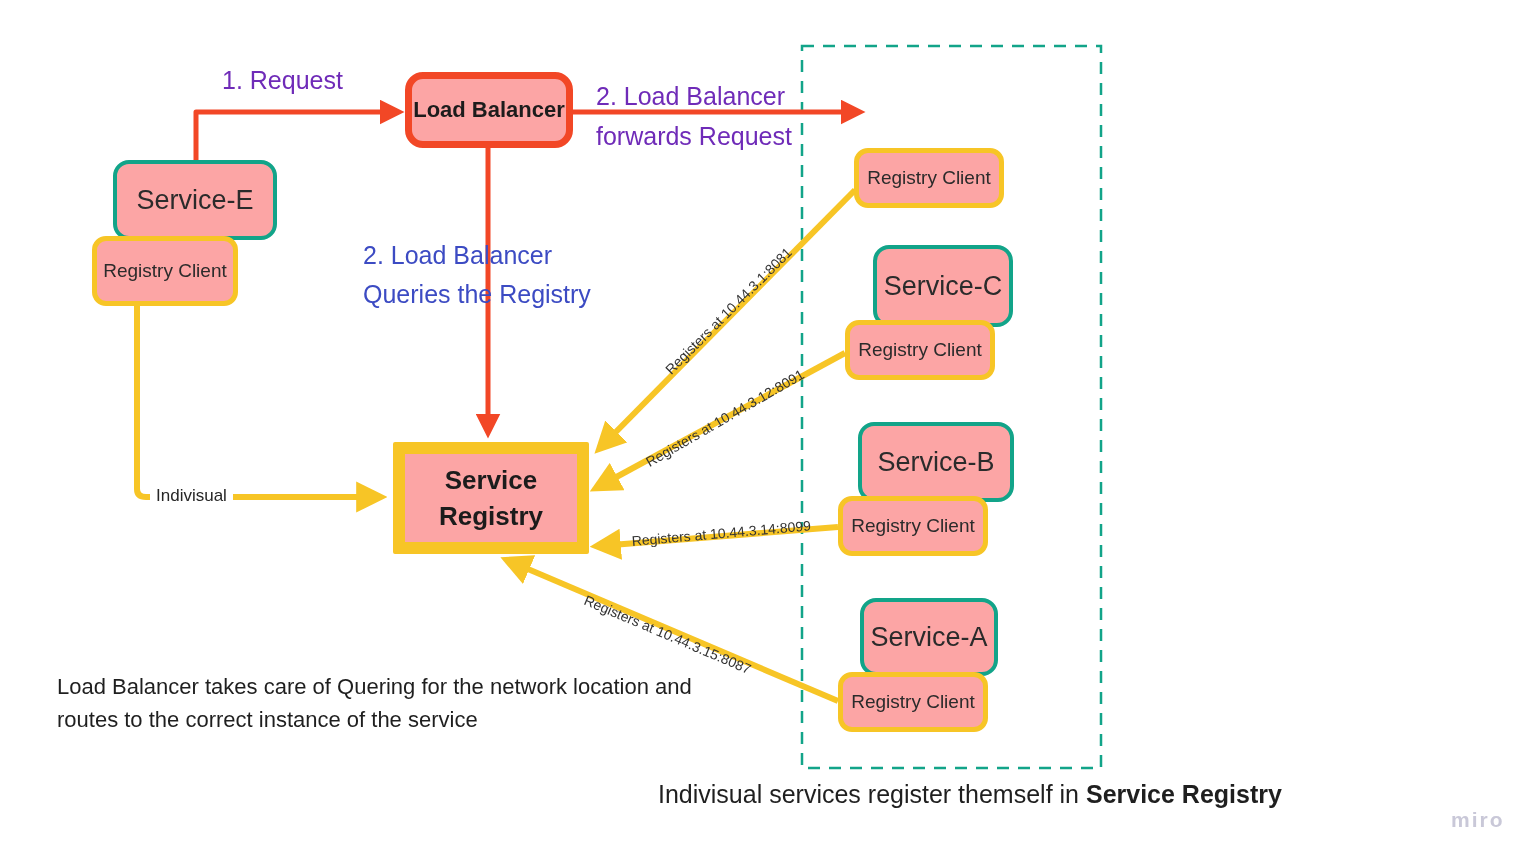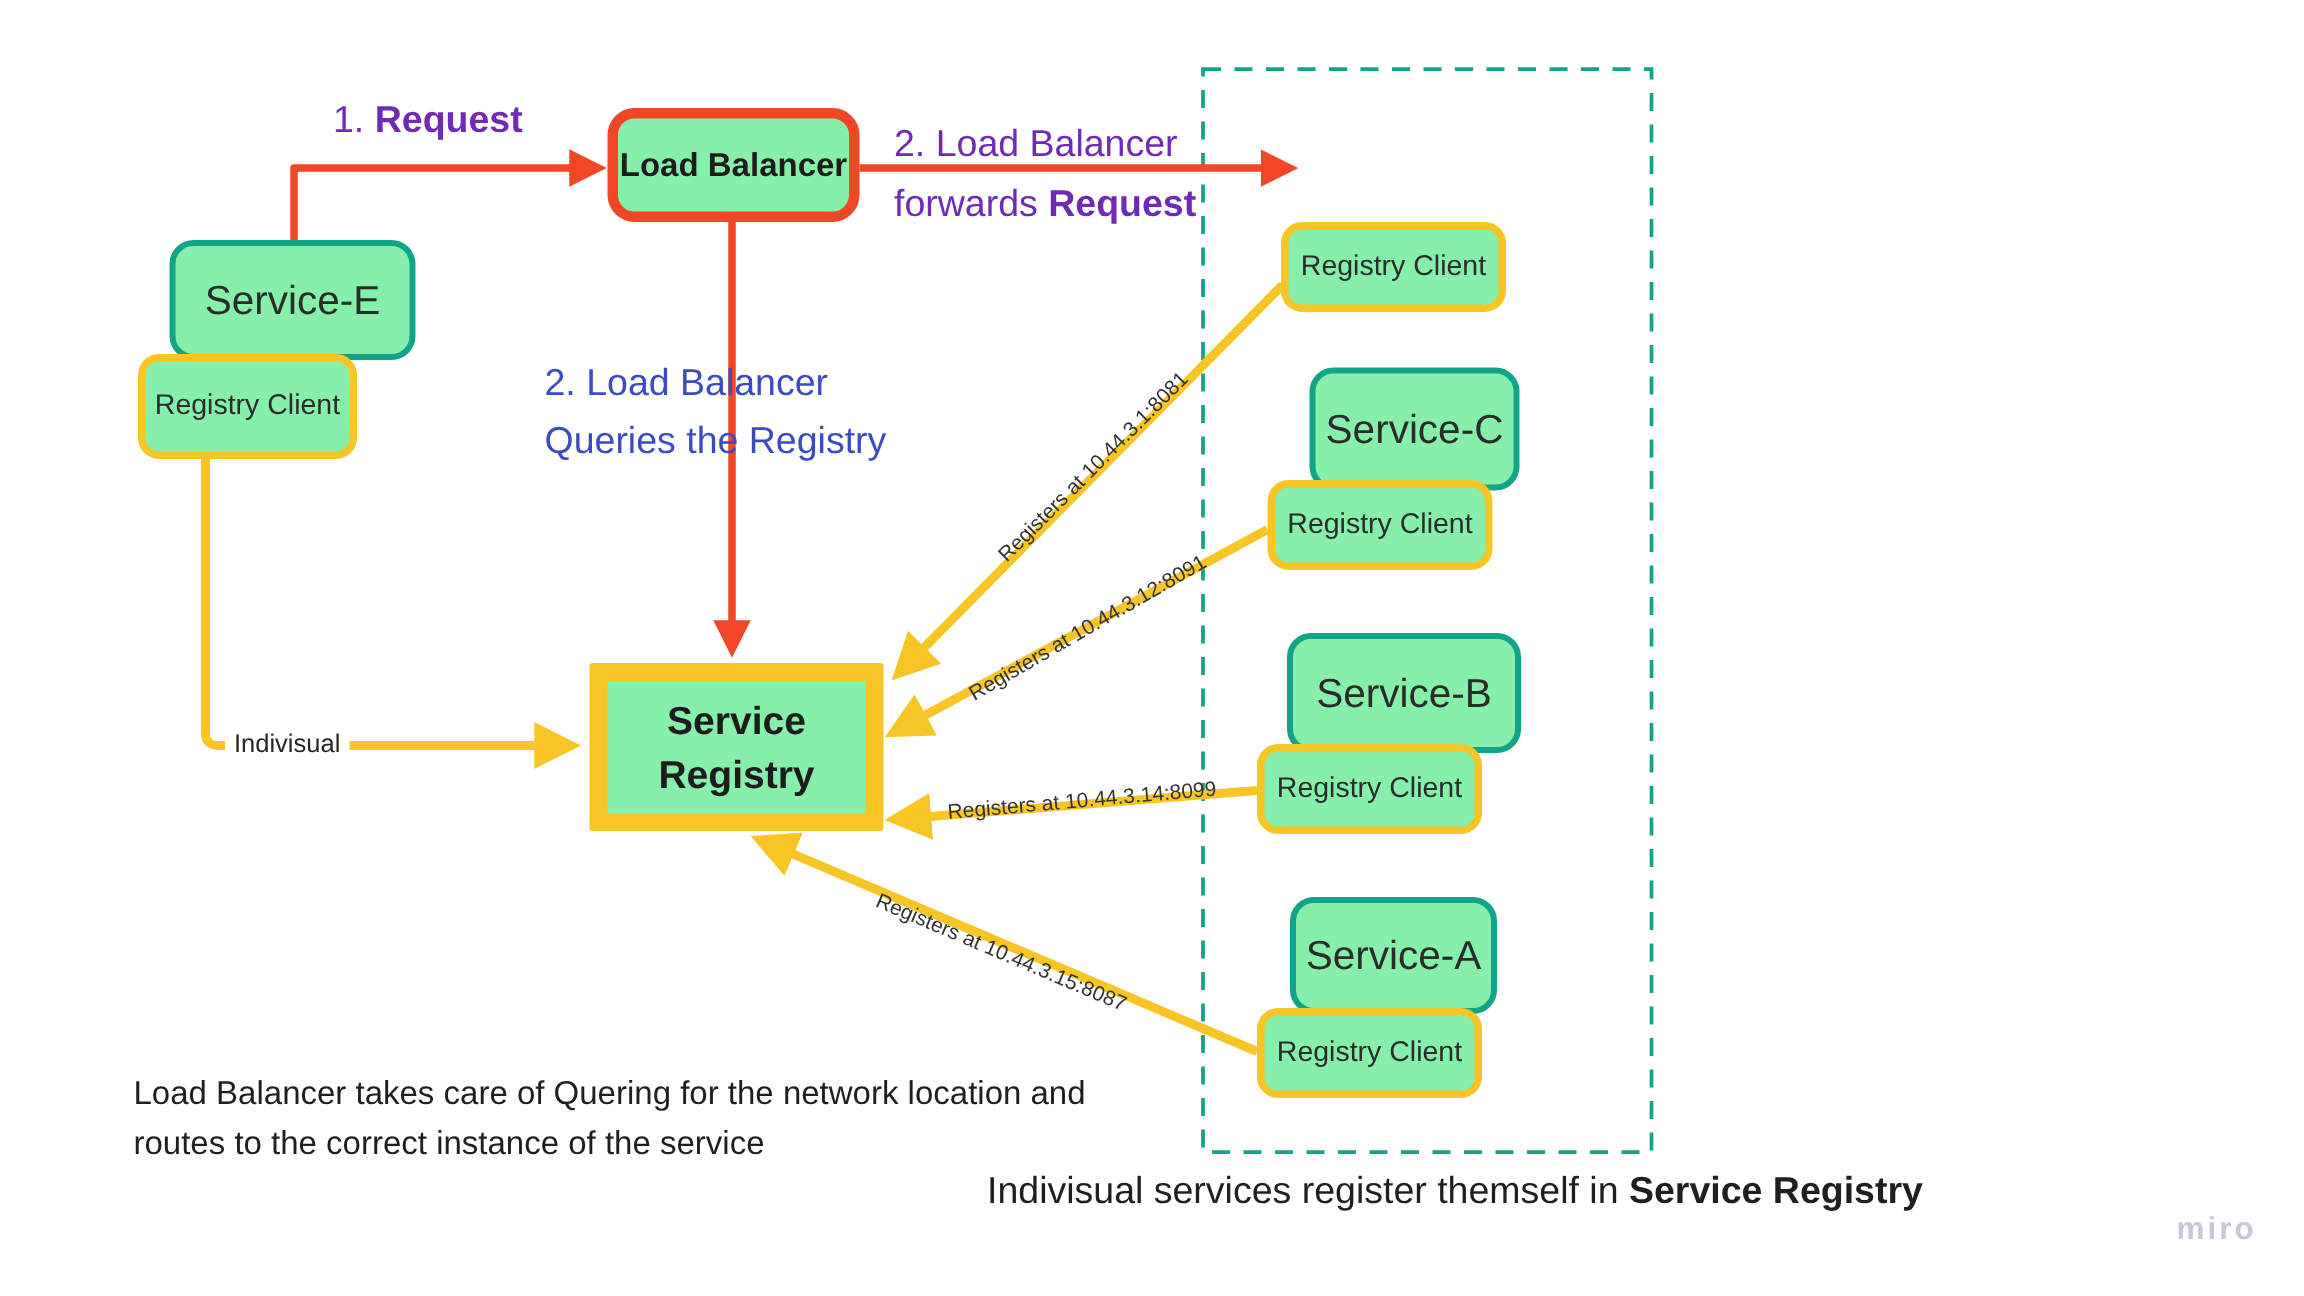--- a/index.html
+++ b/index.html
@@ -7,31 +7,31 @@
     position:relative;
     width:1536px;height:864px;
     overflow:hidden;
     background:#ffffff;
     font-family:"Liberation Sans","DejaVu Sans",sans-serif;
     color:#262626;
   }
   .edges{position:absolute;left:0;top:0;width:1536px;height:864px;z-index:1;}
   .node{
     position:absolute;z-index:2;
-    background:#86efac;
+    background:#fca5a5;
     display:flex;align-items:center;justify-content:center;
     text-align:center;box-sizing:border-box;
   }
   .service{border:4px solid #12A489;border-radius:16px;font-size:27px;color:#2b2b2b;}
   .rclient{border:5px solid #F7C526;border-radius:14px;font-size:19px;color:#2b2b2b;z-index:3;}
   .lb{border:7px solid #F24726;border-radius:18px;font-size:22px;font-weight:bold;color:#1c1c1c;}
   .registry{border:12px solid #F7C526;border-radius:2px;font-size:26px;font-weight:bold;color:#1c1c1c;line-height:1.4;padding:0 6px;}
   .lbl{position:absolute;z-index:4;white-space:nowrap;}
   .purple{color:#6F2BB8;font-size:25px;}
-  .purple b{font-weight:700;}
+  .purple b{font-weight:400;}
   .blue{color:#3C4BC3;font-size:25px;line-height:39px;}
   .rot{font-size:14px;color:#333333;transform-origin:0 0;}
   .registers-lbl{font-size:17px;color:#262626;background:#ffffff;padding:1px 6px;z-index:5;}
   .note1{font-size:22px;line-height:33px;color:#1f1f1f;}
   .note2{font-size:25px;color:#1f1f1f;}
   .note2 b{font-weight:700;}
   .watermark{font-size:21px;font-weight:600;letter-spacing:2px;color:#C9C8D8;}
 </style>
 </head>
 <body>
@@ -115,21 +115,21 @@
     <div>Queries the Registry</div>
   </div>
 
   <div class="lbl registers-lbl" style="left:150px;top:485px;">Indivisual</div>
 
   <div class="lbl rot" style="left:662px;top:366px;transform:rotate(-45deg);">Registers at 10.44.3.1:8081</div>
   <div class="lbl rot" style="left:643px;top:456px;transform:rotate(-30deg);">Registers at 10.44.3.12:8091</div>
   <div class="lbl rot" style="left:631px;top:533px;transform:rotate(-5deg);">Registers at 10.44.3.14:8099</div>
   <div class="lbl rot" style="left:588px;top:592px;transform:rotate(23deg);">Registers at 10.44.3.15:8087</div>
 
-  <div class="lbl note1" style="left:57px;top:712px;margin-left:32px;">
+  <div class="lbl note1" style="left:57px;top:670px;">
     <div>Load Balancer takes care of Quering for the network location and</div>
     <div>routes to the correct instance of the service</div>
   </div>
 
   <div class="lbl note2" style="left:658px;top:780px;">
     <span>Indivisual services register themself in</span> <b>Service Registry</b>
   </div>
 
   <div class="lbl watermark" style="left:1451px;top:808px;">miro</div>
 

